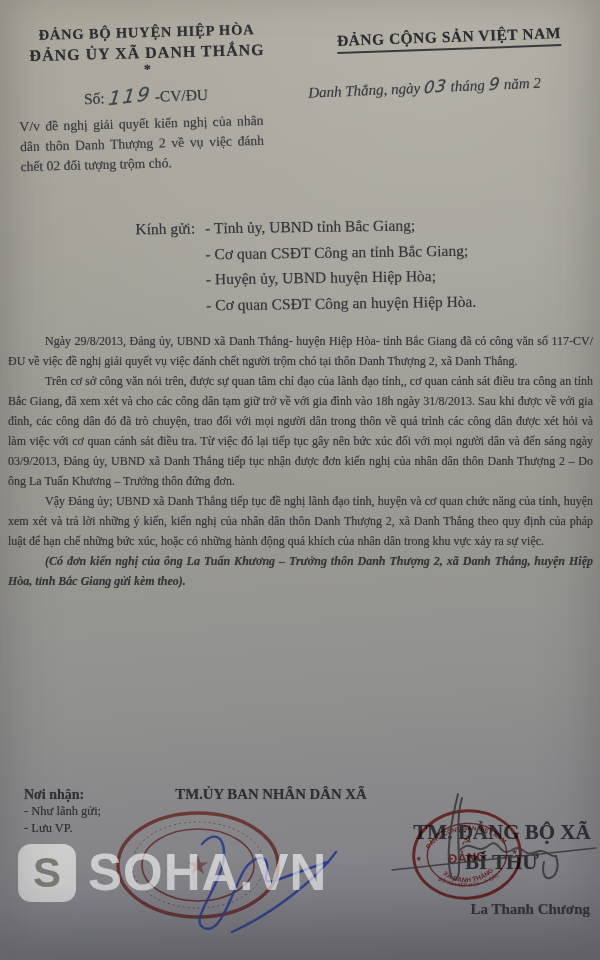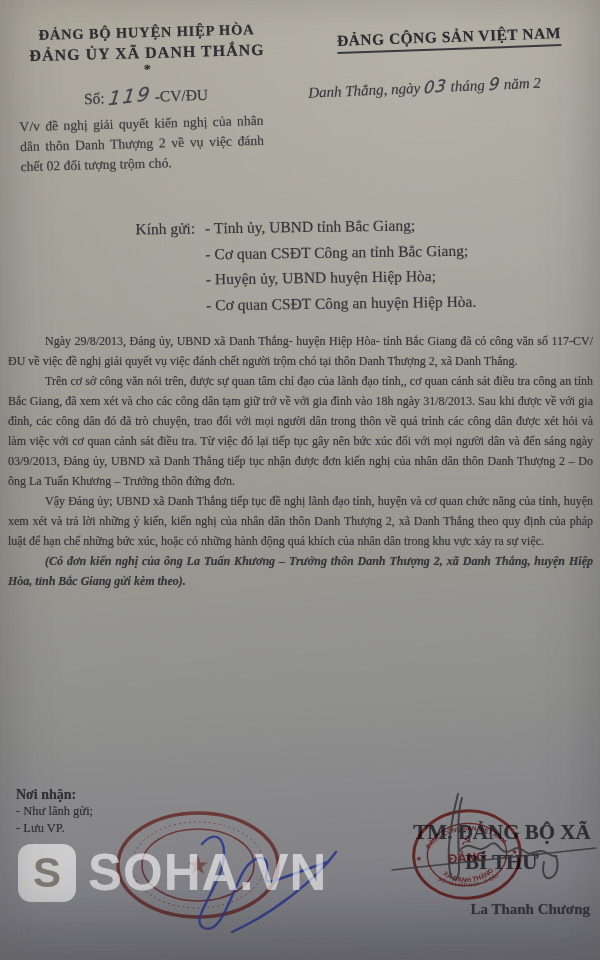--- a/index.html
+++ b/index.html
@@ -27,21 +27,21 @@
   .party-name span{display:inline-block;font-size:15.5px;font-weight:800;letter-spacing:0.5px;border-bottom:2px solid #3a393e;padding-bottom:2px;}
   .place-date{left:308px;top:76px;width:310px;white-space:nowrap;font-style:italic;font-size:15px;transform:rotate(-2.5deg);color:#3b3a40;}
   
   .recipients{left:136px;top:214px;display:flex;gap:10px;transform:rotate(-0.8deg);font-size:15.5px;line-height:25.5px;color:#35353a;}
   .recipients .label{font-weight:400;}
   
   .body{left:8px;top:331px;width:585px;font-size:12px;line-height:20px;text-align:justify;color:#36363b;}
   .body p{margin:0;text-indent:37px;}
   .body p.italic{font-style:italic;font-weight:bold;}
   
-  .noi-nhan{left:16px;top:787px;color:#313036;}
+  .noi-nhan{left:24px;top:787px;color:#313036;}
   .noi-nhan .label{font-size:14px;font-weight:800;}
   .noi-nhan .item{font-size:12.5px;line-height:16.5px;}
   .f-center{left:148px;top:786px;width:246px;text-align:center;font-weight:800;font-size:14.8px;color:#2f2e33;}
   .f-right{left:412px;top:788px;width:180px;text-align:center;font-weight:700;font-size:21px;color:#2f2e33;margin-top:32px;}
   .f-line2{margin-top:5px;}
   .name-center{left:188px;top:904px;width:160px;text-align:center;font-weight:800;font-size:15px;color:#333237;}
   .name-right{left:410px;top:901px;width:180px;text-align:right;font-weight:800;font-size:15px;color:#333237;}
   
   .stamp{mix-blend-mode:multiply;}
   .stamp-left{left:112px;top:808px;width:172px;height:114px;filter:blur(0.4px);opacity:0.75;z-index:1;}
@@ -103,20 +103,21 @@
     <p class="italic">(Có đơn kiến nghị của ông La Tuấn Khương – Trưởng thôn Danh Thượng 2, xã Danh Thắng, huyện Hiệp Hòa, tỉnh Bắc Giang gửi kèm theo).</p>
   </div>
 
   <div class="abs noi-nhan blurry">
     <div class="label">Nơi nhận:</div>
     <div class="item">- Như lãnh gửi;</div>
     <div class="item">- Lưu VP.</div>
   </div>
 
   <div class="abs f-center blurry">
+    <div>TM.ỦY BAN NHÂN DÂN XÃ</div>
   </div>
 
   <div class="abs f-right blurry">
     <div>TM. ĐẢNG BỘ XÃ</div>
     <div class="f-line2">BÍ THƯ</div>
   </div>
 
   <svg class="abs stamp stamp-left" viewBox="0 0 172 114" aria-hidden="true">
     <g stroke="#b5372e" fill="none">
       <ellipse cx="86" cy="57" rx="80" ry="52" stroke-width="3.4"></ellipse>

